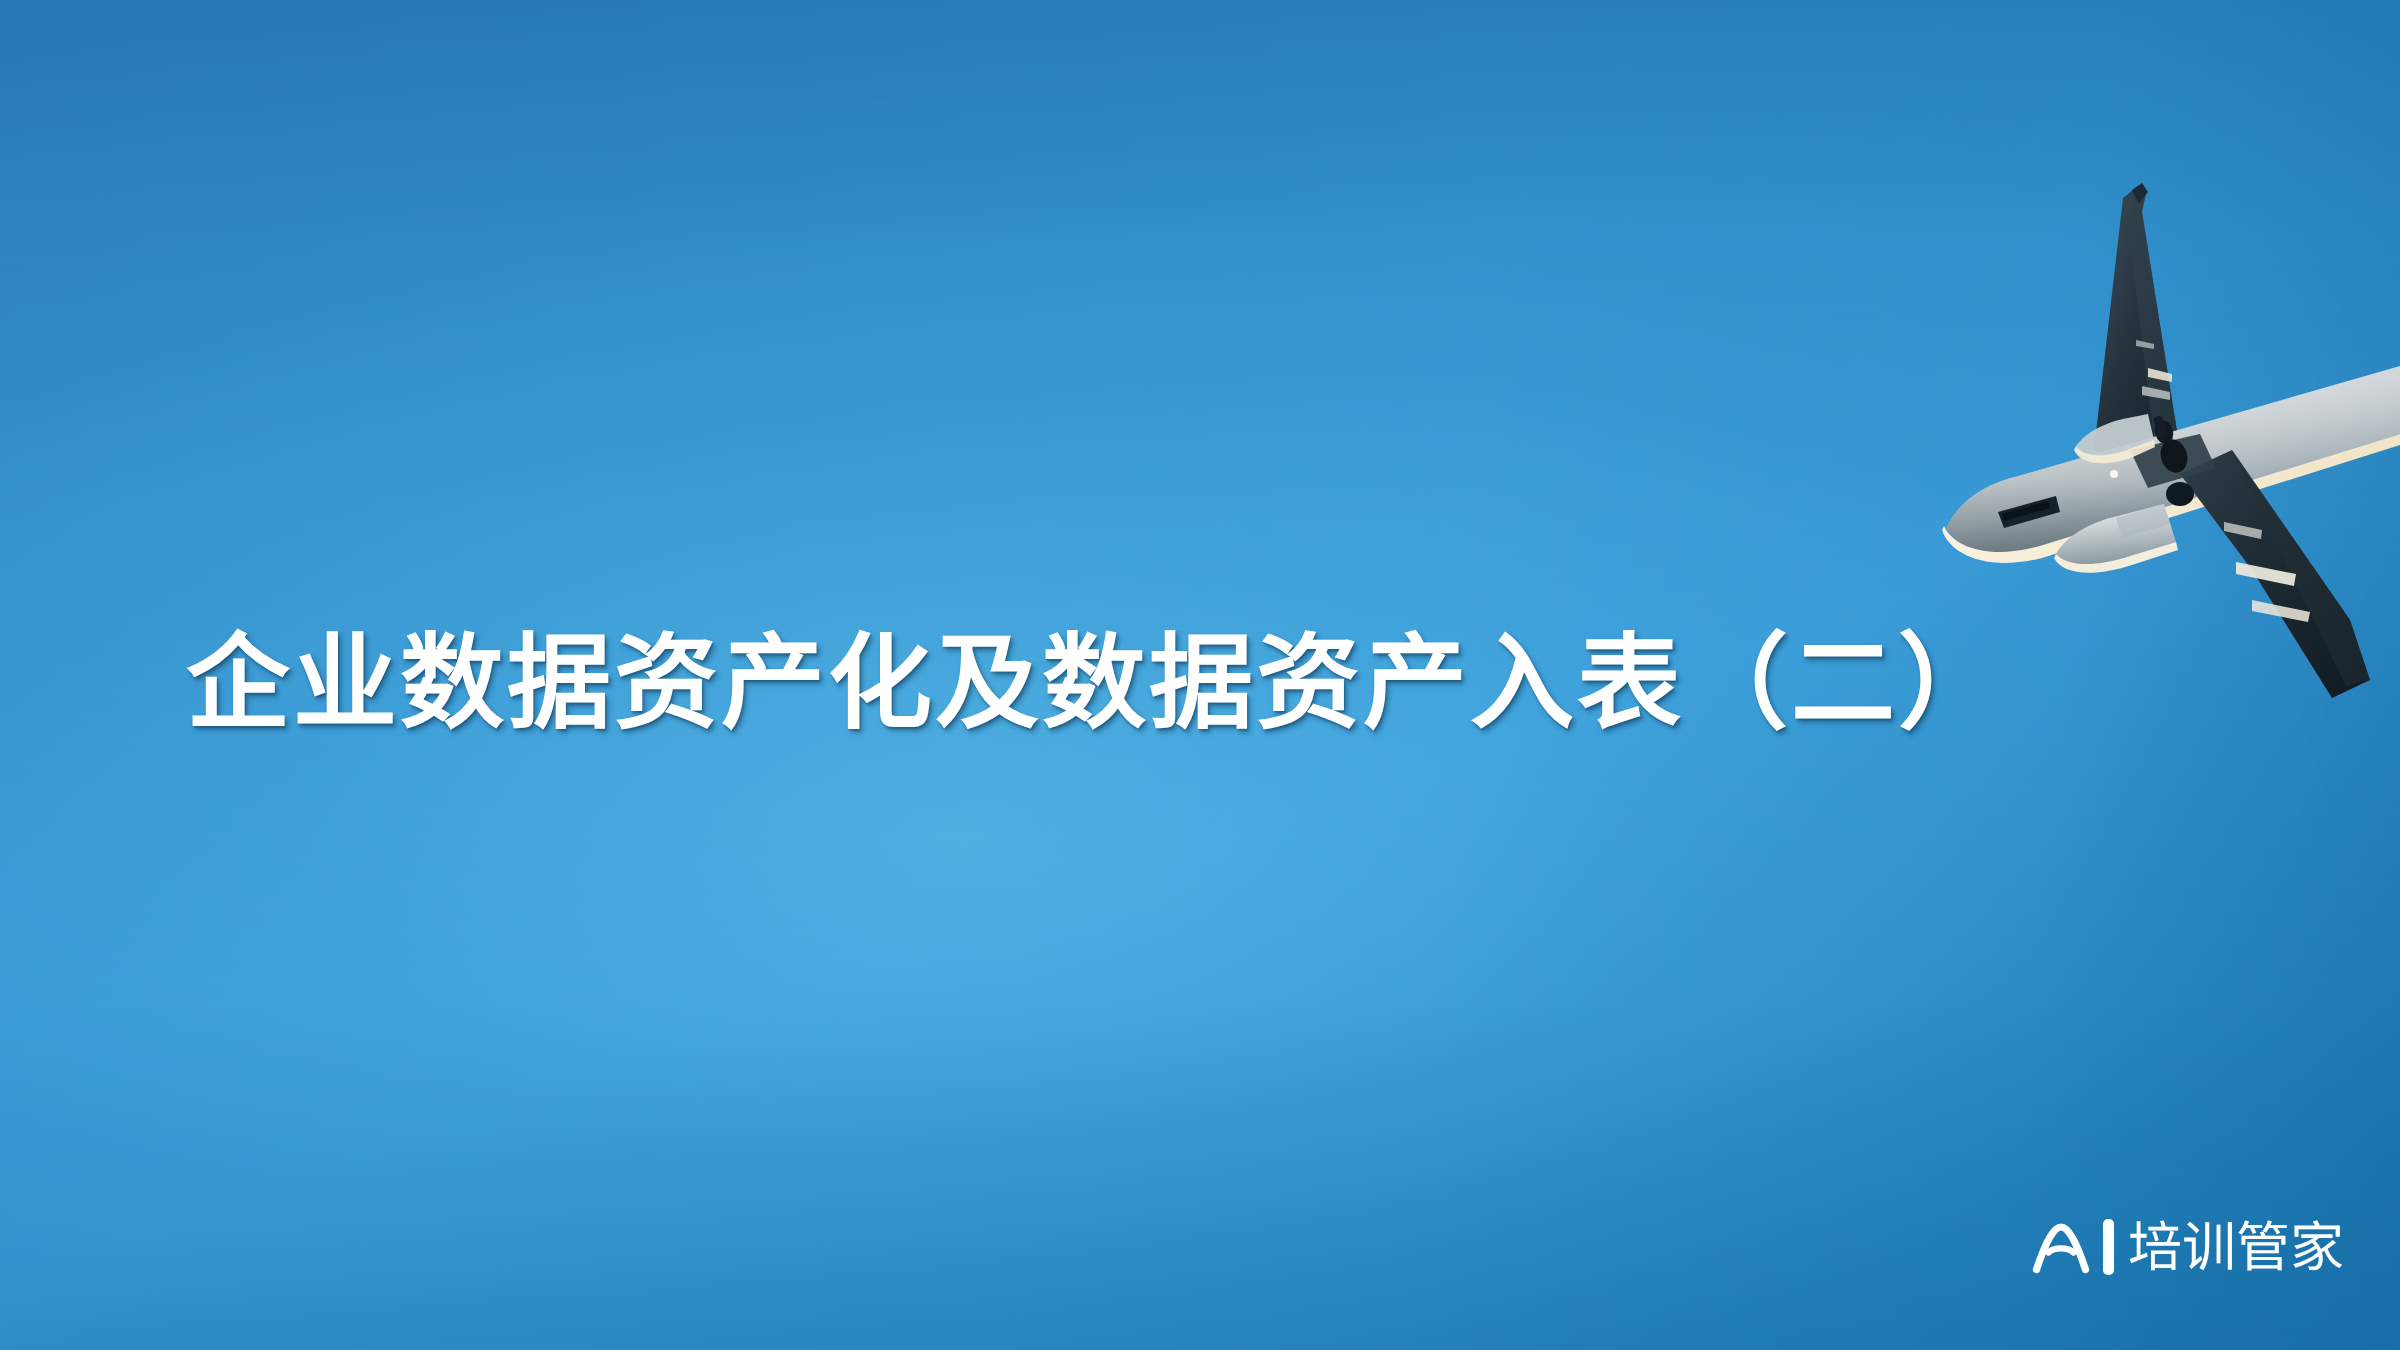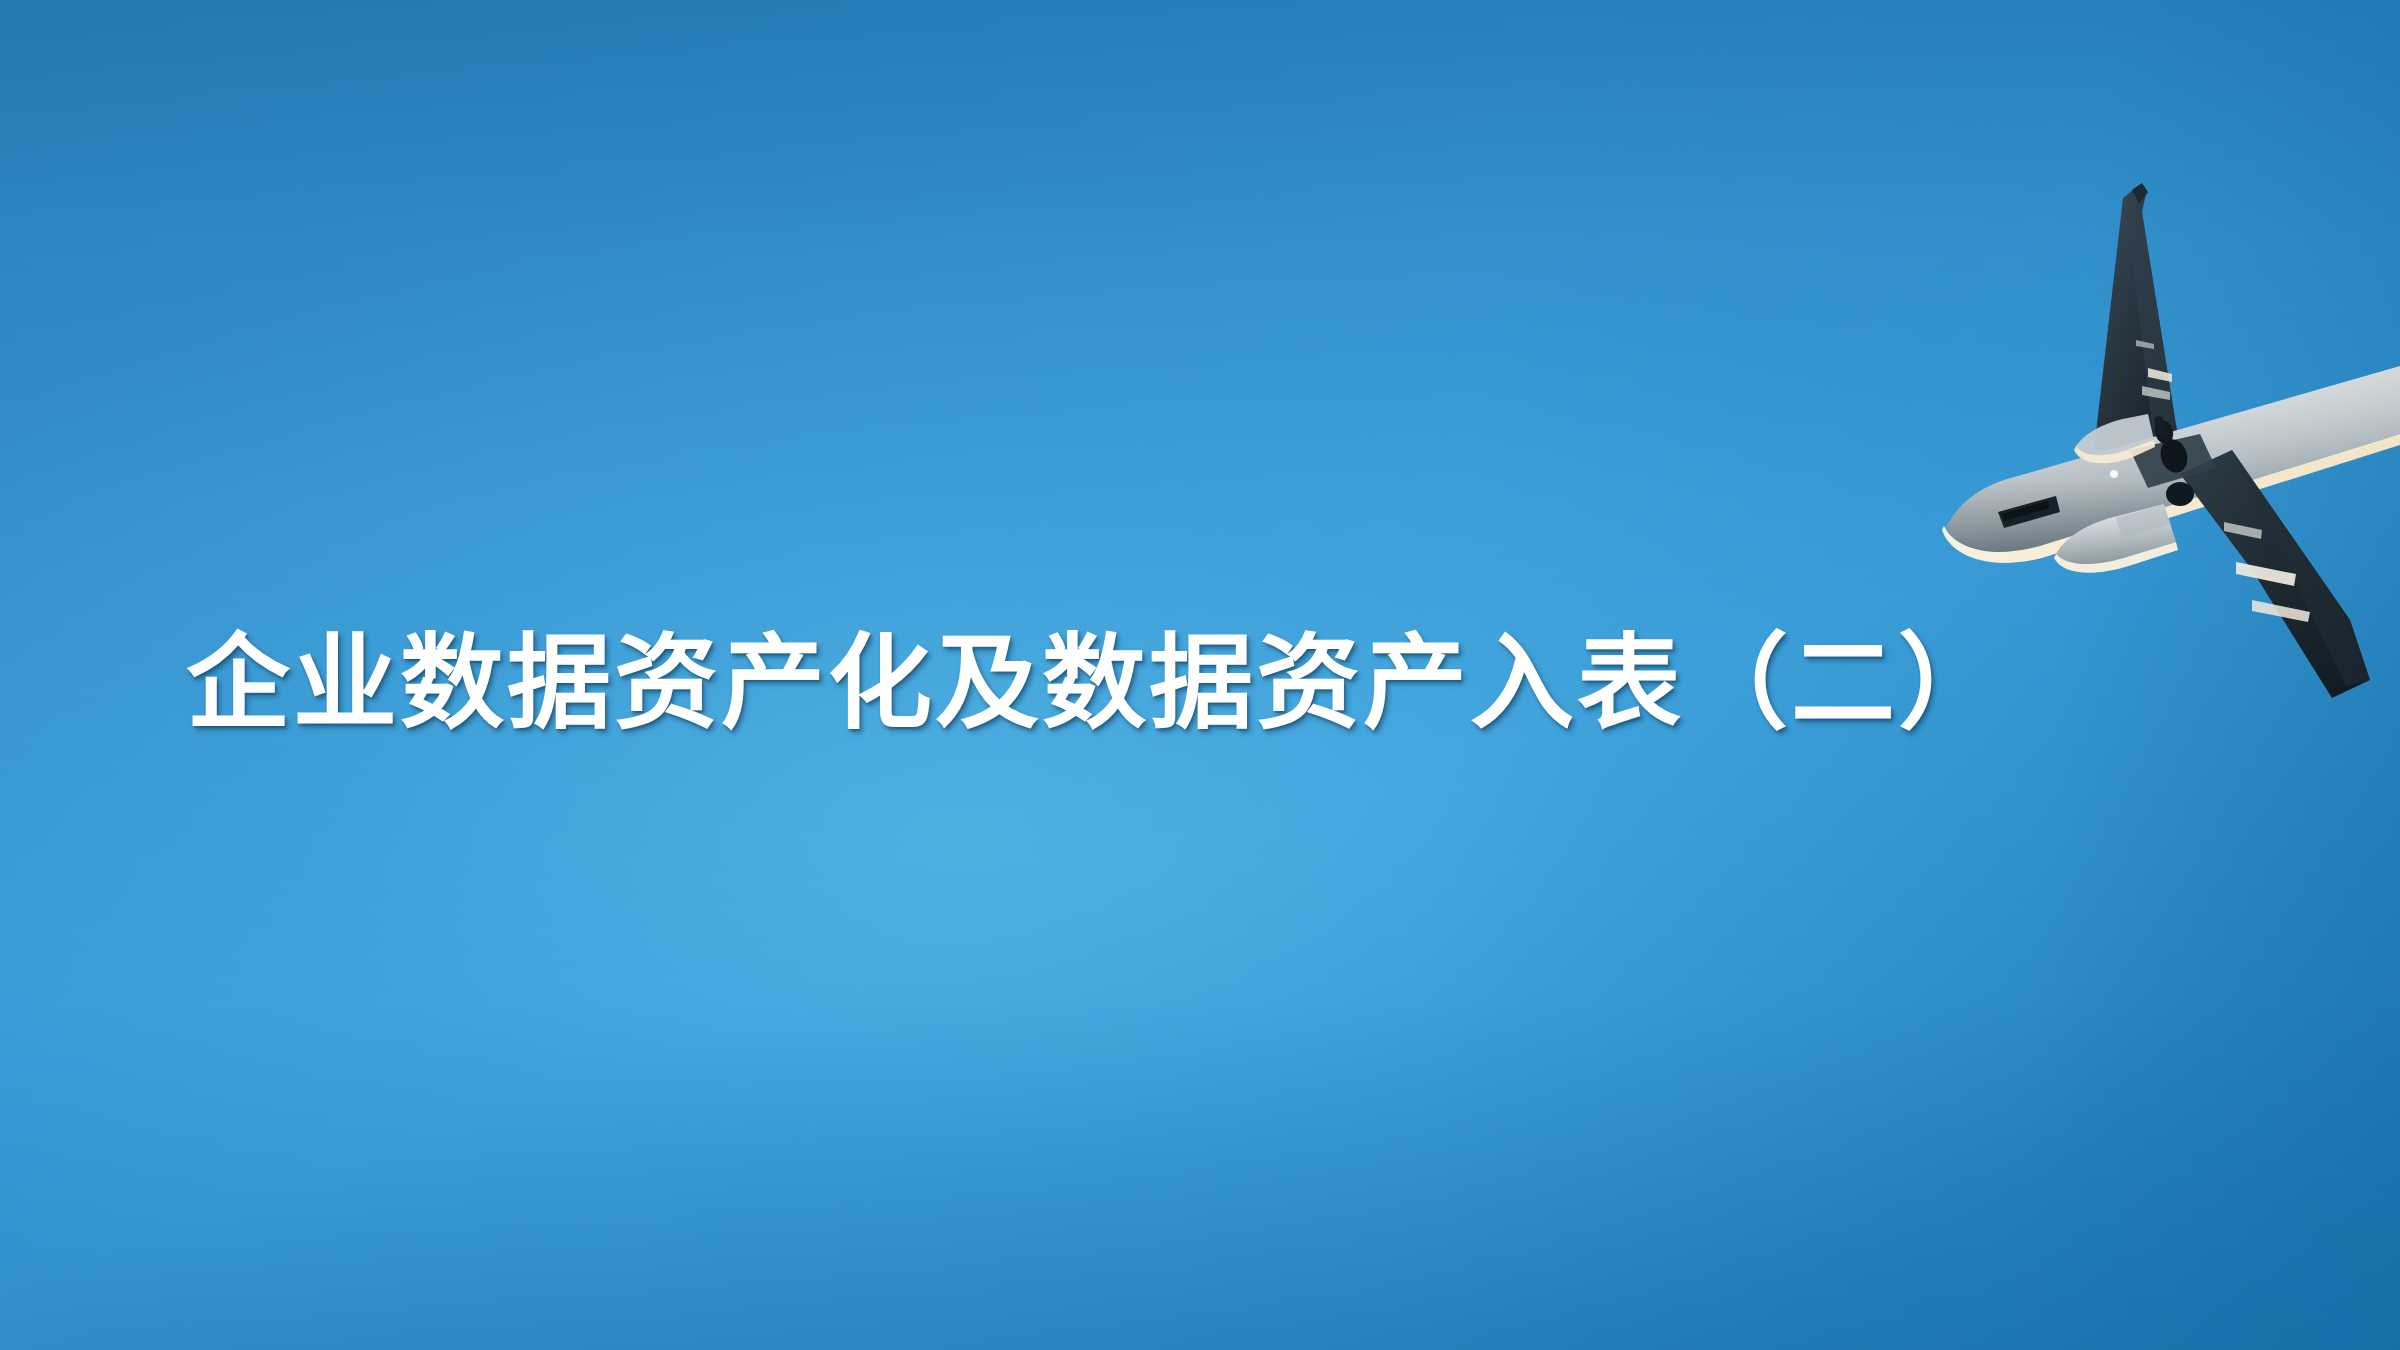--- a/index.html
+++ b/index.html
@@ -242,14 +242,23 @@
         <path d="M196,296 C 204,308 228,308 252,298 L 274,290 L 275,297 L 253,307
                  C 224,318 200,314 194,300 Z" fill="#f7ecd6" opacity="0.9"></path>
       </g>
     </svg>
   </div>
 
   <div class="title-block">
     <h1 class="slide-title">企业数据资产化及数据资产入表（二）</h1>
   </div>
 
+  <div class="logo">
+    <svg class="logo-mark" viewBox="0 0 62 60" aria-hidden="true">
+
+      <path d="M6.5,52.5 C 16,24  24,10  31,10 C 38,10  46,24  55.5,52.5" fill="none" stroke="#ffffff" stroke-width="7.2" stroke-linecap="round" stroke-linejoin="round"></path>
+      <path d="M18.5,35.5 C 24,30  38,30  43.5,35.5" fill="none" stroke="#ffffff" stroke-width="6.4" stroke-linecap="round"></path>
+    </svg>
+    <span class="logo-bar"></span>
+    <span class="logo-text">培训管家</span>
+  </div>
 
 </div>
 
 </body></html>

